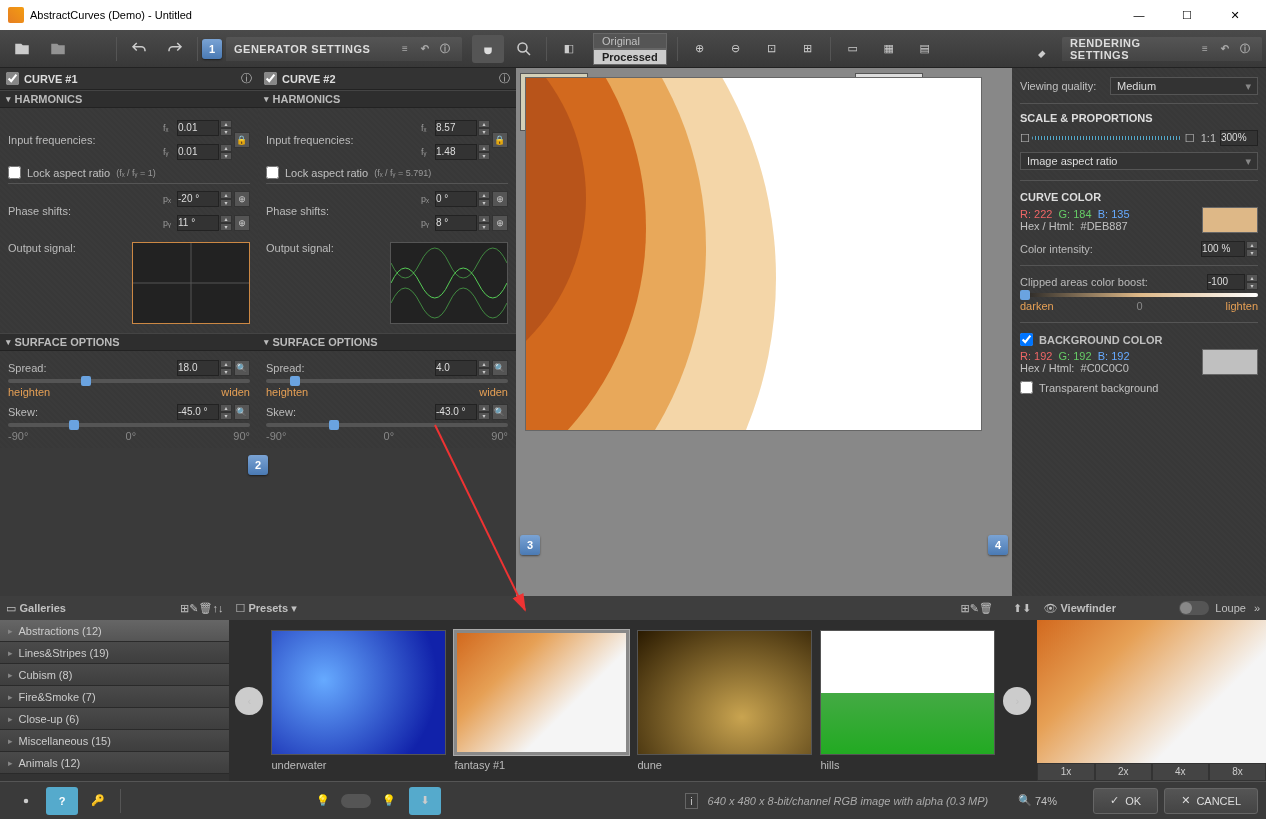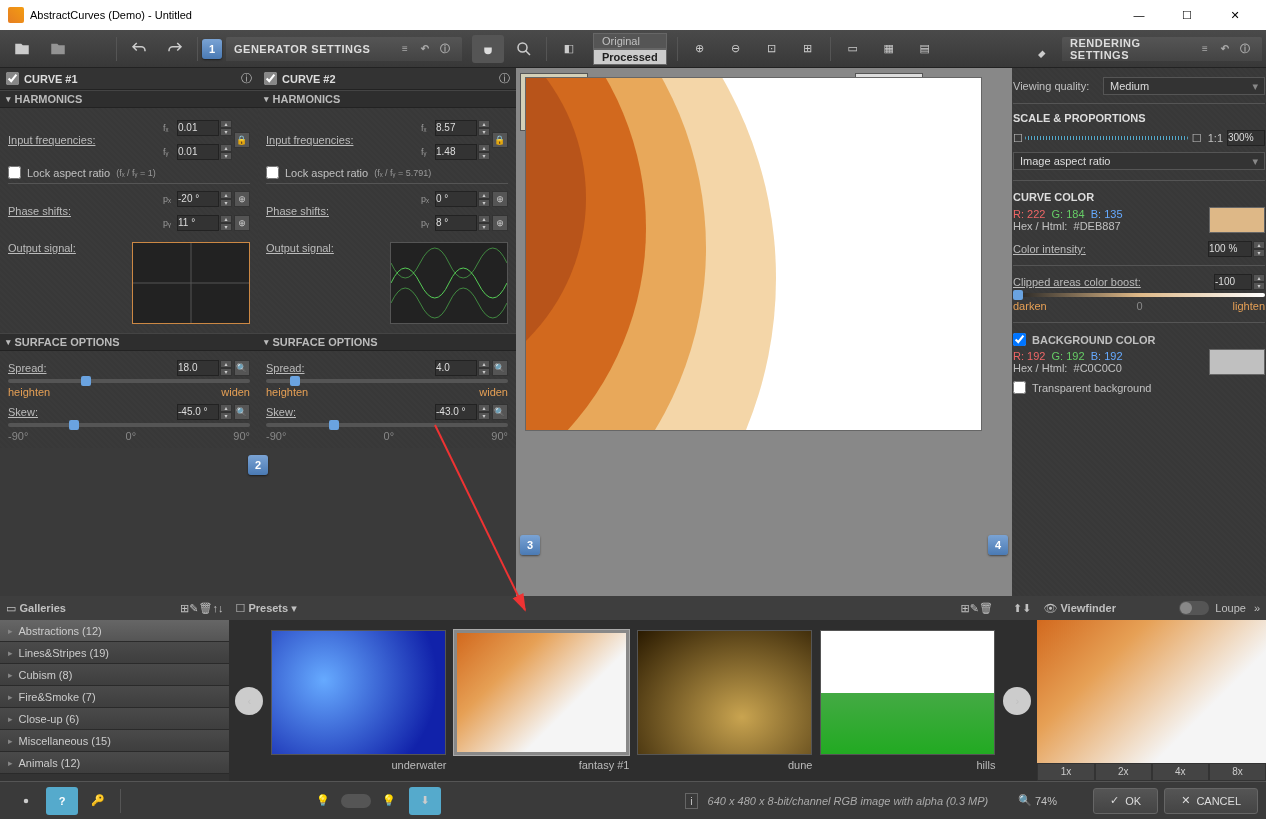--- a/index.html
+++ b/index.html
@@ -20,56 +20,56 @@
 .main { display:flex; height:calc(100% - 68px); }
 .gen-col { width:258px; background:#3a3a3a; display:flex; flex-direction:column; }
 .step-badge { width:20px; height:20px; background:linear-gradient(#7aa3d4,#4a7ab4); color:#fff; font-weight:bold; display:flex; align-items:center; justify-content:center; border-radius:3px; box-shadow:0 1px 2px rgba(0,0,0,.5); position:absolute; z-index:5; }
 .curve-tab { height:22px; background:#333; display:flex; align-items:center; padding:0 6px; border-bottom:1px solid #222; }
 .curve-tab input[type=checkbox]{ margin-right:5px; accent-color:#888; }
 .curve-tab .lbl { flex:1; font-weight:bold; color:#ddd; }
 .section-hdr { height:18px; background:#2e2e2e; display:flex; align-items:center; padding:0 6px; color:#bbb; font-weight:bold; border-top:1px solid #444; border-bottom:1px solid #222; }
 .section-hdr .arrow { margin-right:4px; font-size:9px; }
 .section-body { padding:6px 8px; background:repeating-linear-gradient(45deg,#383838 0 2px,#3a3a3a 2px 4px); }
 .row { display:flex; align-items:center; margin:3px 0; }
-.row .lbl { flex:1; color:#bbb;text-decoration:underline; }
+.row .lbl { flex:1; color:#bbb; }
 .num-box { width:42px; height:16px; background:#333; border:1px solid #222; color:#ddd; font-size:10px; line-height:14px; }
 .spinner { width:12px; height:16px; display:flex; flex-direction:column; margin-left:1px; }
 .spinner div { flex:1; background:#555; border:1px solid #333; font-size:6px; text-align:center; line-height:6px; color:#ccc; cursor:pointer; }
 .tiny-btn { width:16px; height:16px; background:#555; border:1px solid #333; margin-left:2px; display:flex; align-items:center; justify-content:center; font-size:9px; cursor:pointer; color:#ccc; }
 .sub { font-size:9px; color:#999; }
 .signal-box { width:118px; height:82px; background:#222; border:1px solid #555; position:relative; }
 .signal-box.orange { border-color:#cc8844; }
 .slider-track { height:4px; background:#555; flex:1; position:relative; border-radius:2px; }
 .slider-thumb { width:10px; height:10px; background:#6aa3e0; position:absolute; top:-3px; border-radius:2px; }
 .scale-row { display:flex; justify-content:space-between; font-size:9px; color:#888; margin-top:2px; }
 .orange-txt { color:#e6a055; }
 .center-col { flex:1; display:flex; flex-direction:column; background:#2e2e2e; }
 .op-tabs { display:flex; flex-direction:column; font-size:10px; margin:0 6px; }
 .op-tab { padding:1px 8px; background:#555; border:1px solid #666; cursor:pointer; }
 .op-tab.active { background:#ccc; color:#222; font-weight:bold; }
 .canvas-area { flex:1; background:#888; padding:10px; display:flex; align-items:flex-start; justify-content:flex-start; overflow:hidden; }
 .canvas { width:455px; height:352px; background:#fff; position:relative; overflow:hidden; box-shadow:0 0 0 1px #666; }
 .wave { position:absolute; border-radius:50%; }
 .right-col { width:254px; background:#3a3a3a; display:flex; flex-direction:column; }
-.r-body { padding:6px 1px; background:repeating-linear-gradient(45deg,#383838 0 2px,#3a3a3a 2px 4px); flex:1; overflow:hidden; }
+.r-body { padding:6px 8px; background:repeating-linear-gradient(45deg,#383838 0 2px,#3a3a3a 2px 4px); flex:1; overflow:hidden; }
 .dropdown { height:18px; background:#333; border:1px solid #555; display:flex; align-items:center; padding:0 6px; color:#ddd; flex:1; cursor:pointer; }
 .dropdown::after { content:"▾"; margin-left:auto; color:#888; }
 .color-swatch { width:56px; height:26px; border:1px solid #666; cursor:pointer; }
 .mid-row { height:130px; display:flex; background:#3a3a3a; border-top:1px solid #555; }
 .balance-thumb { width:68px; height:58px; background:#d4d0b8; border:1px solid #555; display:flex; align-items:center; justify-content:center; margin:4px; position:relative; }
 .bottom-row { display:flex; height:185px; background:#333; }
 .galleries { width:255px; display:flex; flex-direction:column; }
 .gal-hdr { height:24px; display:flex; align-items:center; padding:0 6px; background:#3e3e3e; }
 .gal-list { flex:1; overflow:auto; }
 .gal-item { height:22px; background:linear-gradient(#4a4a4a,#3e3e3e); border-bottom:1px solid #2a2a2a; display:flex; align-items:center; padding:0 8px; color:#ccc; cursor:pointer; }
 .gal-item.sel { background:linear-gradient(#666,#555); }
 .gal-item::before { content:"▸"; margin-right:6px; color:#888; font-size:9px; }
 .presets { flex:1; display:flex; flex-direction:column; }
 .preset-strip { flex:1; display:flex; align-items:center; padding:6px; gap:8px; background:#2e2e2e; overflow:hidden; }
-.preset-card { width:175px; display:flex; flex-direction:column; align-items:flex-end; cursor:pointer; }
+.preset-card { width:175px; display:flex; flex-direction:column; align-items:flex-start; cursor:pointer; }
 .preset-thumb { width:175px; height:125px; border:1px solid #555; background:#888; }
 .preset-card.sel .preset-thumb { border:3px solid #888; box-shadow:0 0 0 1px #aaa; }
 .preset-card .plbl { margin-top:4px; color:#bbb; }
 .viewfinder { width:254px; display:flex; flex-direction:column; }
 .vf-body { flex:1; background:linear-gradient(135deg,#d2691e 0%,#e6a055 30%,#f5f5f5 70%); }
 .vf-zoom { height:18px; display:flex; background:#444; }
 .vf-zoom div { flex:1; text-align:center; border:1px solid #333; line-height:16px; cursor:pointer; color:#ccc; font-size:10px; }
 .footer { height:38px; background:#3a3a3a; display:flex; align-items:center; padding:0 8px; border-top:1px solid #555; position:absolute; bottom:0; left:0; right:0; }
 .ft-btn { height:26px; padding:0 16px; background:linear-gradient(#555,#444); border:1px solid #666; border-radius:3px; display:flex; align-items:center; gap:6px; color:#ddd; cursor:pointer; margin-left:6px; }
 .arrow-anno { position:absolute; pointer-events:none; z-index:10; }

